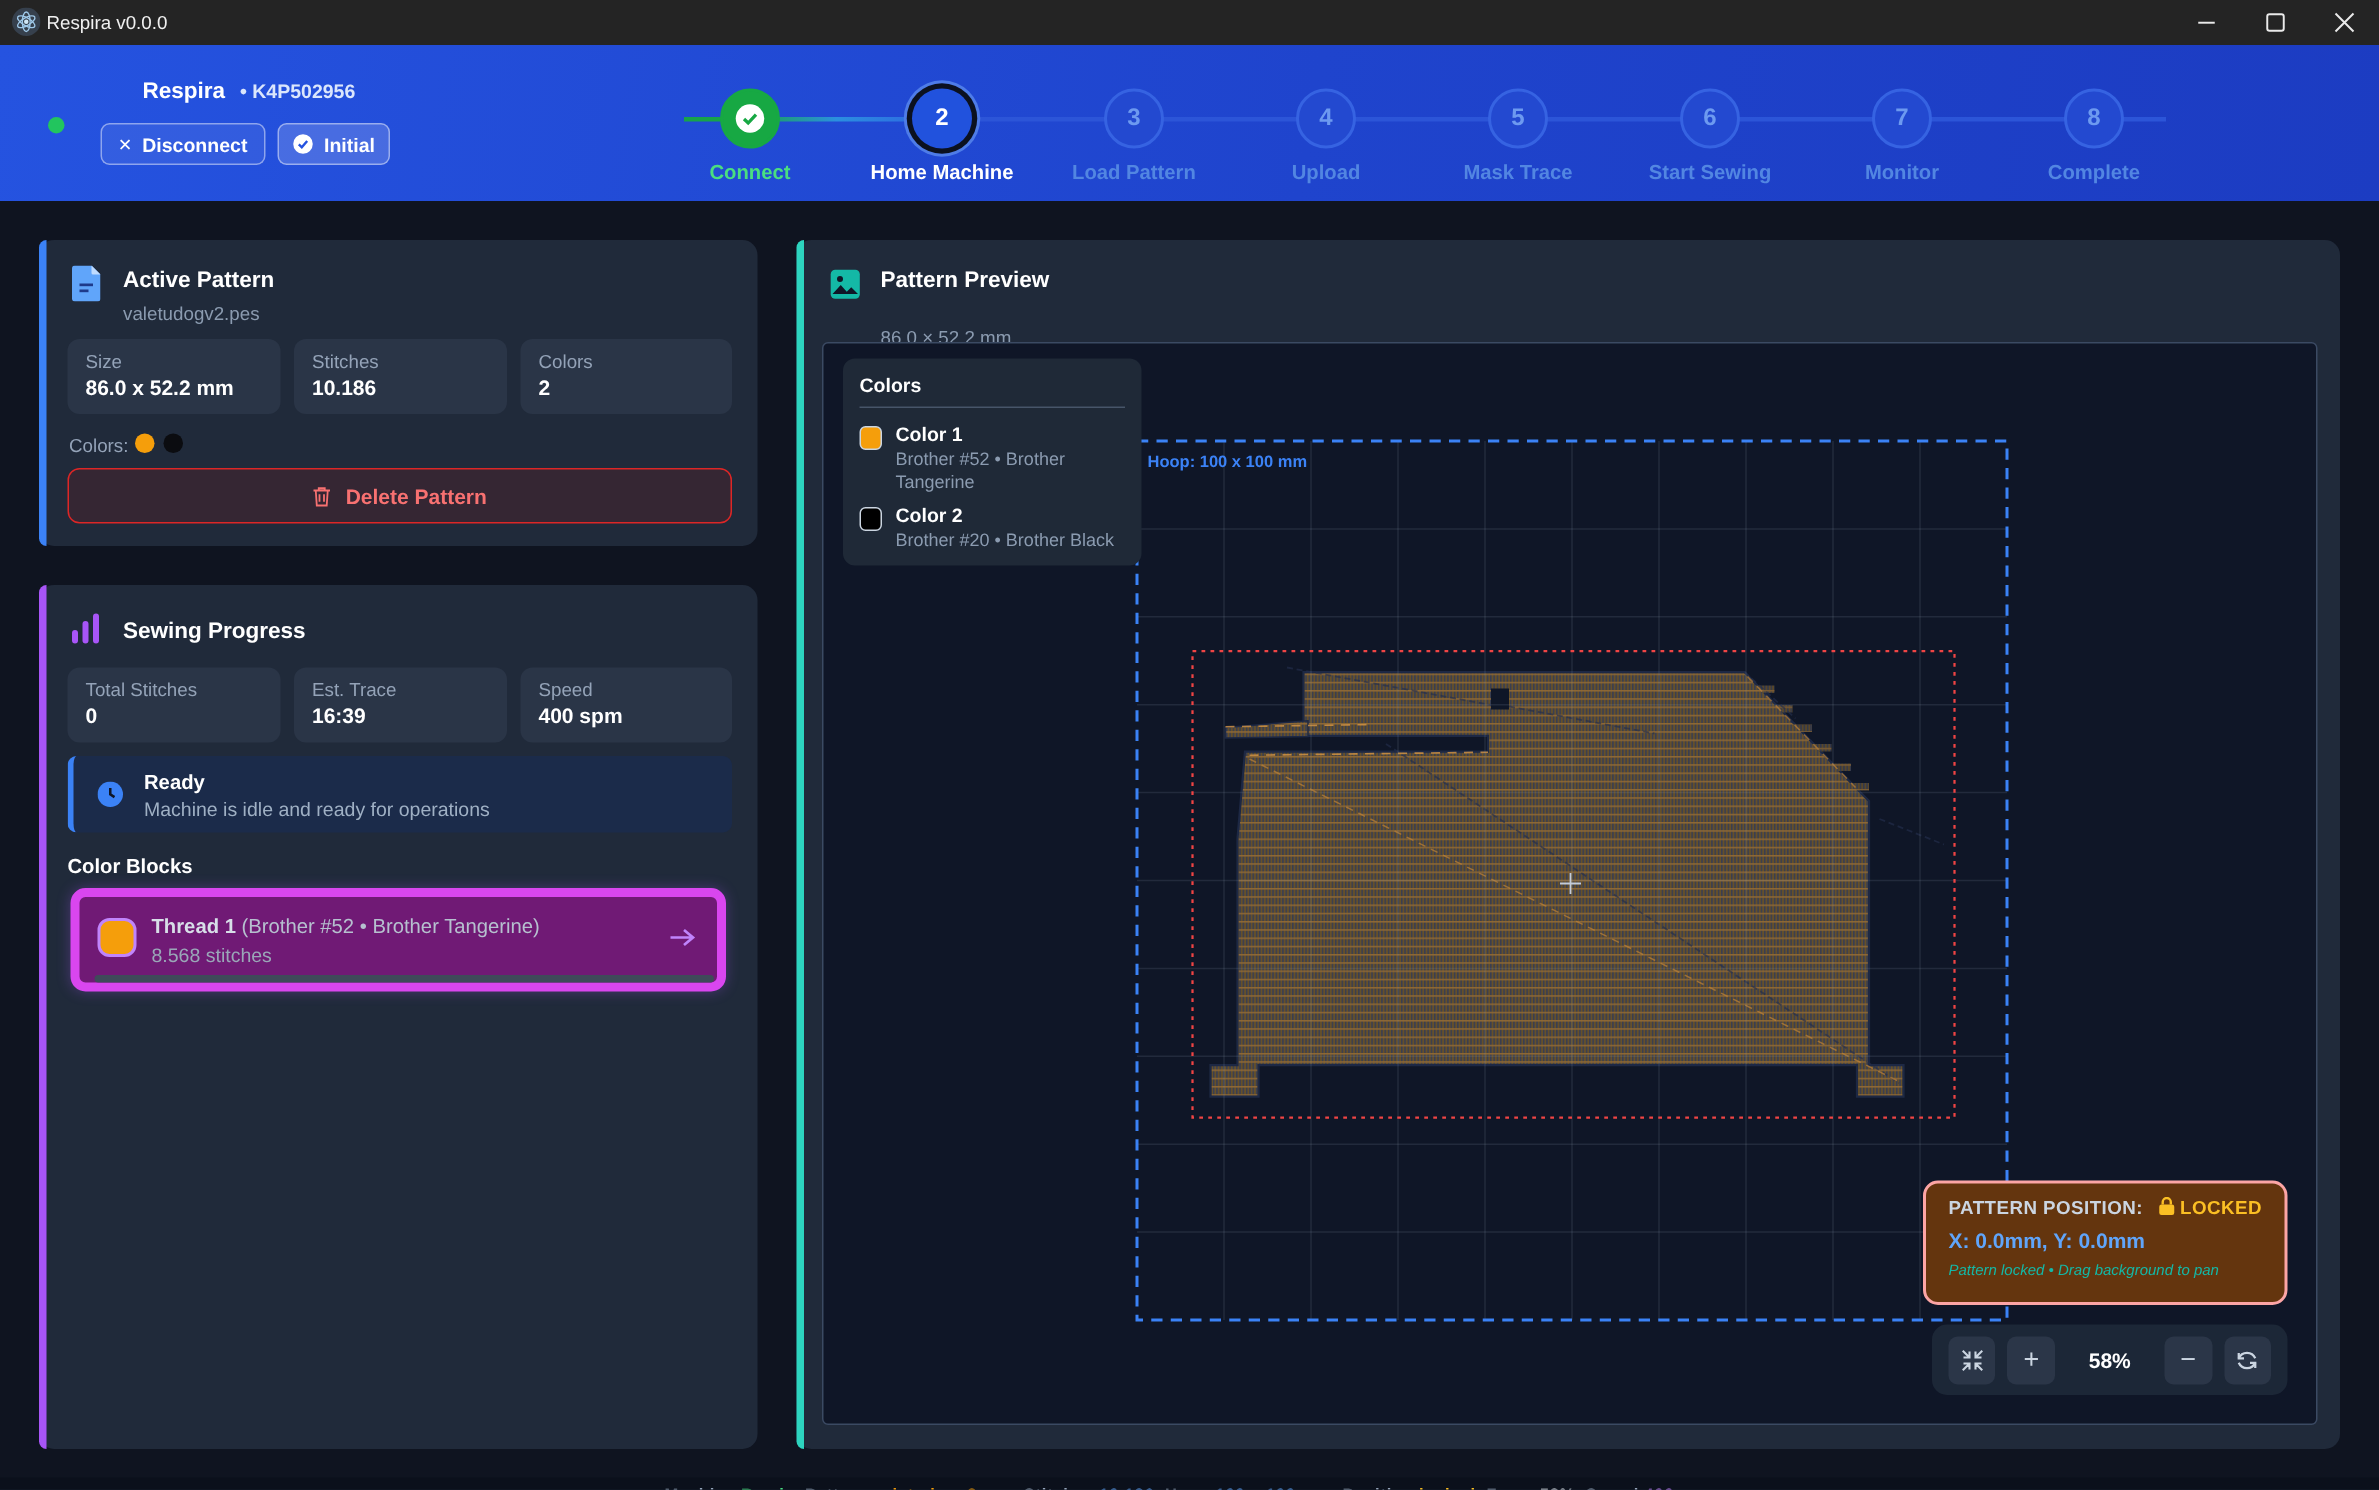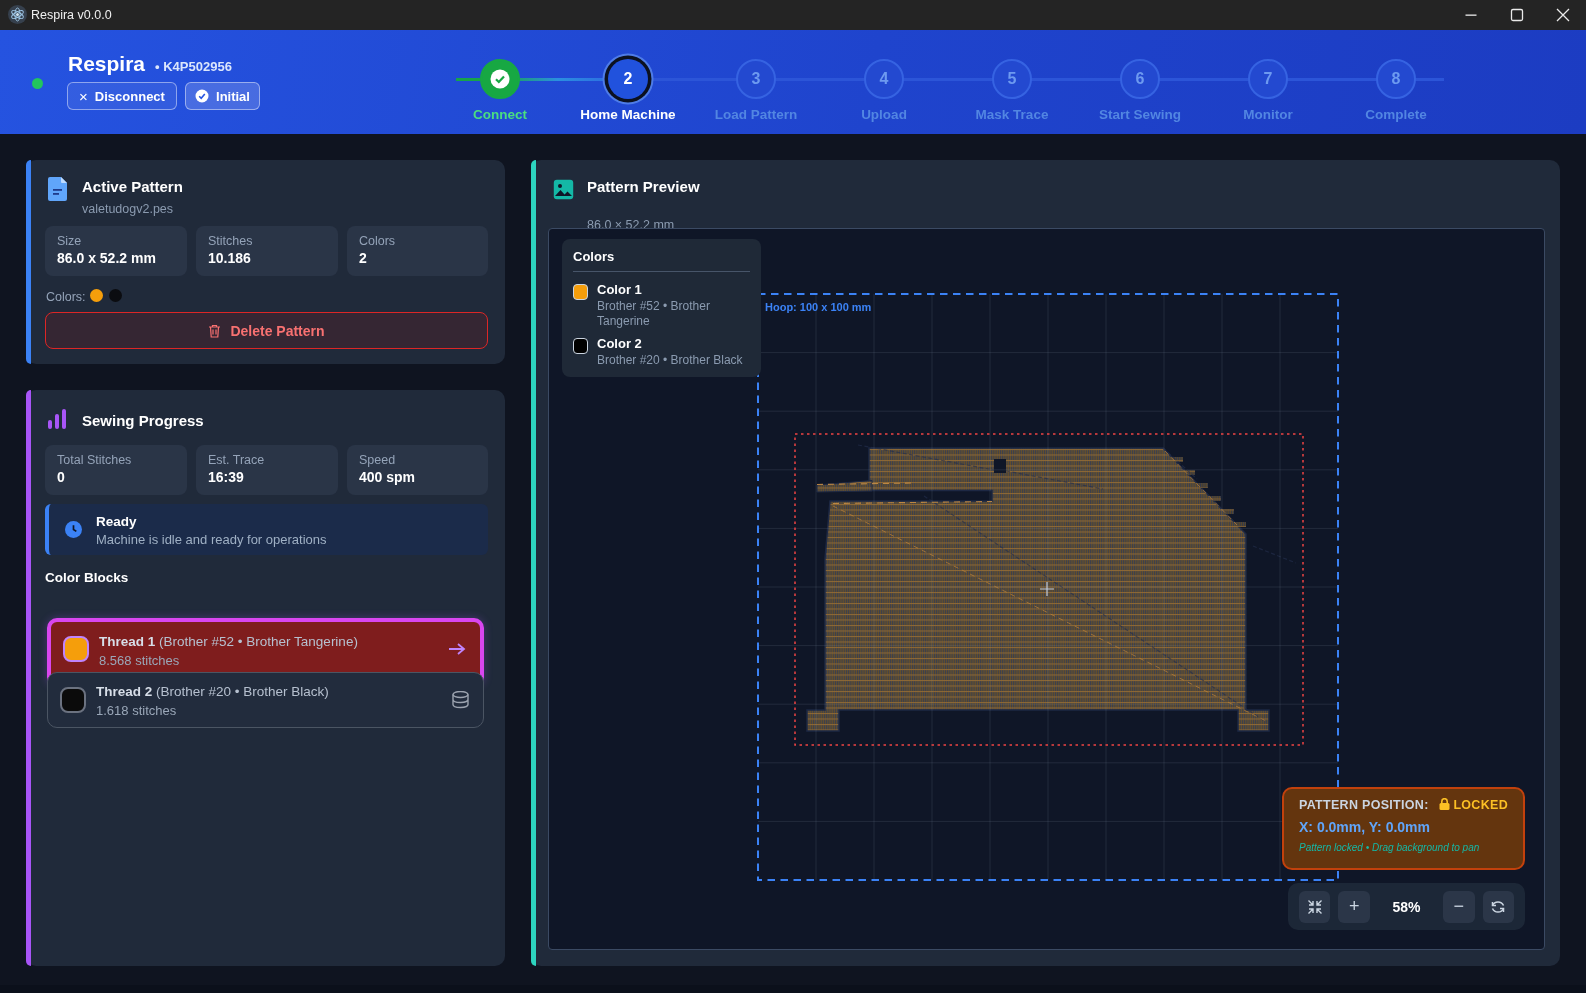--- a/index.html
+++ b/index.html
@@ -11,21 +11,21 @@
   #titlebar { position:absolute; left:0; top:0; width:1586px; height:30px; background:#242424; }
   
   #titlebar .title { position:absolute; left:31px; top:0; height:30px; line-height:30px; color:#f0f0f0; font-size:12.5px; }
   .winbtn { position:absolute; top:0; height:30px; width:46px; color:#e8e8e8; }
 
   
   #header { position:absolute; left:0; top:30px; width:1586px; height:104px;
             background:linear-gradient(100deg,#2553e0 0%, #1f44cd 55%, #1c3cc2 100%); }
   #greendot { position:absolute; left:32px; top:48px; width:11px; height:11px; border-radius:50%; background:#22c55e; }
   #brand { position:absolute; left:68px; top:22px; color:#fff; }
-  #brand .name { font-size:21px; font-weight:bold; display:inline-block; }
+  #brand .name { font-size:15px; font-weight:bold; display:inline-block;margin-left:27px; }
   #brand .serial { font-size:13px; color:#dbe6fc; margin-left:10px; font-weight:600; }
   .hbtn { position:absolute; top:52px; height:28px; border-radius:6px; border:1px solid rgba(255,255,255,0.45);
           color:#fff; font-size:13px; font-weight:bold; display:flex; align-items:center; justify-content:center; gap:7px; }
   #btn-disc { left:67px; width:110px; background:rgba(255,255,255,0.07); }
   #btn-init { left:185px; width:75px; background:rgba(255,255,255,0.17); }
 
   
   .stepline { position:absolute; top:47.5px; height:3px; }
   .step { position:absolute; top:29px; width:40px; height:40px; border-radius:50%; display:flex; align-items:center; justify-content:center; font-weight:bold; }
   .step.future { background:#2349d0; border:2px solid #3663e2; color:#6d9af0; font-size:16px; }
@@ -48,42 +48,42 @@
             background:rgba(127,29,29,0.22); color:#f87171; font-size:14px; font-weight:bold;
             display:flex; align-items:center; justify-content:center; gap:9px; }
 
   
   #card2 { left:26px; top:390px; width:479px; height:576px; }
   #card2 .stripe { background:#a855f7; }
 
   #readybox { position:absolute; left:19px; top:114px; width:443px; height:51px; background:#1b2b4a; border-left:4px solid #3b82f6; border-radius:6px; }
 
   .threadbox { position:absolute; left:21px; width:437px; border-radius:10px; }
-  #thread1 { top:202px; height:69px; border:4px solid #d946ef; background:#7f1d1d; box-shadow:0 0 9px rgba(168,85,247,0.3);margin-top:26px; }
+  #thread1 { top:202px; height:69px; border:6px solid #d946ef; background:#701a75; box-shadow:0 0 9px rgba(168,85,247,0.3); }
   #thread2 { top:282px; height:56px; border:1px solid #4b5563; background:#222c3d; }
   .swatch { position:absolute; left:12px; width:26px; height:26px; border-radius:8px; }
   .tline1 { position:absolute; left:48px; font-size:13.5px; color:#d7dee8; white-space:nowrap; }
   .tline2 { position:absolute; left:48px; font-size:13px; color:#9aa7b8; }
 
   
   #card3 { left:531px; top:160px; width:1029px; height:806px; }
   #card3 .stripe { background:#2dd4bf; }
   #canvas { position:absolute; left:17px; top:68px; width:997px; height:722px; background:#0f1627; border:1px solid #3b4a63; border-radius:4px; overflow:hidden; }
 
   
   #legend { position:absolute; left:13px; top:10px; width:199px; height:138px; background:#1f2937; border-radius:8px; padding:10px 11px; }
   #legend h4 { color:#fff; font-size:13px; font-weight:bold; }
   #legend .sep { height:1px; background:#475569; margin:7px 0 10px 0; }
   .lgrow { position:relative; }
   .lgsw { position:absolute; left:0; width:15px; height:16px; border-radius:4px; border:1px solid #cbd5e1; }
   .lgname { margin-left:24px; color:#fff; font-size:13px; font-weight:bold; }
   .lgsub { margin-left:24px; color:#8b9bb0; font-size:12px; line-height:14.5px; margin-top:2px; }
 
   
-  #posbox { position:absolute; left:733px; top:558px; width:243px; height:83px; background:#64350e; border:2px solid #c2410c; border-radius:10px; padding:9px 15px; }
+  #posbox { position:absolute; left:733px; top:558px; width:243px; height:83px; background:#64350e; border:2px solid #fca5a5; border-radius:10px; padding:9px 15px; }
   #posbox .l1 { color:#cbd5e1; font-size:12.5px; font-weight:bold; letter-spacing:0.3px; display:flex; justify-content:space-between; align-items:center; }
   #posbox .locked { color:#fbbf24; }
   #posbox .l2 { color:#60a5fa; font-size:14px; font-weight:bold; margin-top:7px; }
   #posbox .l3 { color:#14b8a6; font-size:10px; font-style:italic; margin-top:7px; white-space:nowrap; }
 
   
   #zoombar { position:absolute; left:739px; top:654px; width:237px; height:47px; background:rgba(30,40,56,0.95); border-radius:10px; display:flex; align-items:center; padding:0 11px; gap:8px; }
   .zbtn { width:32px; height:32px; background:#2b3648; border-radius:6px; color:#cbd5e1; display:flex; align-items:center; justify-content:center; font-size:18px; }
   #zpct { color:#fff; font-weight:bold; font-size:14px; width:58px; text-align:center; }
 
@@ -224,29 +224,20 @@
     <div class="abs" style="left:19px; top:180px; color:#fff; font-size:13.5px; font-weight:bold;">Color Blocks</div>
 
     <div class="threadbox" id="thread1">
       <div class="swatch" style="top:14px; background:#f59e0b; border:2px solid #c084fc;"></div>
       <div class="tline1" style="top:12px;"><b>Thread 1</b> <span style="color:#b6c0cf; font-weight:normal;">(Brother #52 • Brother Tangerine)</span></div>
       <div class="tline2" style="top:31px;">8.568 stitches</div>
       <svg class="abs" style="right:14px; top:20px;" width="18" height="14" viewBox="0 0 18 14">
           <path d="M1 7 h14 M10 2 l6 5 -6 5" stroke="#c084fc" stroke-width="1.8" fill="none"></path>
         </svg>
       <div class="abs" style="left:10px; top:52px; width:413px; height:5px; border-radius:3px; background:#3f4a5a;"></div>
-    </div>
-    <div class="threadbox" id="thread2">
-      <div class="swatch" style="top:14px; background:#0b0b0b; border:2px solid #6b7280;"></div>
-      <div class="tline1" style="top:11px;"><b>Thread 2</b> <span style="color:#b6c0cf; font-weight:normal;">(Brother #20 • Brother Black)</span></div>
-      <div class="tline2" style="top:30px;">1.618 stitches</div>
-      <svg class="abs" style="right:14px; top:18px;" width="17" height="20" viewBox="0 0 17 20">
-        <ellipse cx="8.5" cy="3.5" rx="7.5" ry="3" fill="none" stroke="#9ca3af" stroke-width="1.4"></ellipse>
-        <path d="M1 3.5 v5 c0 1.7 3.4 3 7.5 3 s7.5 -1.3 7.5 -3 v-5 M1 8.5 v5 c0 1.7 3.4 3 7.5 3 s7.5 -1.3 7.5 -3 v-5" fill="none" stroke="#9ca3af" stroke-width="1.4"></path>
-      </svg>
     </div>
   </div>
 
   <div class="card" id="card3">
     <div class="stripe"></div>
     <svg class="abs" style="left:22px; top:19px;" width="21" height="21" viewBox="0 0 21 21">
       <rect x="0.8" y="0.8" width="19.4" height="19.4" rx="3" fill="#14b8a6"></rect>
       <circle cx="7" cy="7" r="2" fill="#0f1627"></circle>
       <path d="M2 17 l5.5-6 4 4.5 3-3 4.5 4.5 z" fill="#0f1627"></path>
     </svg>

